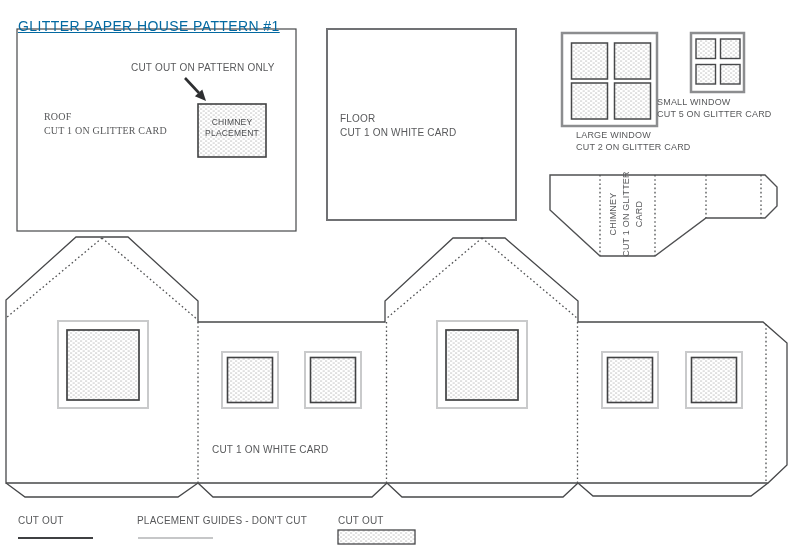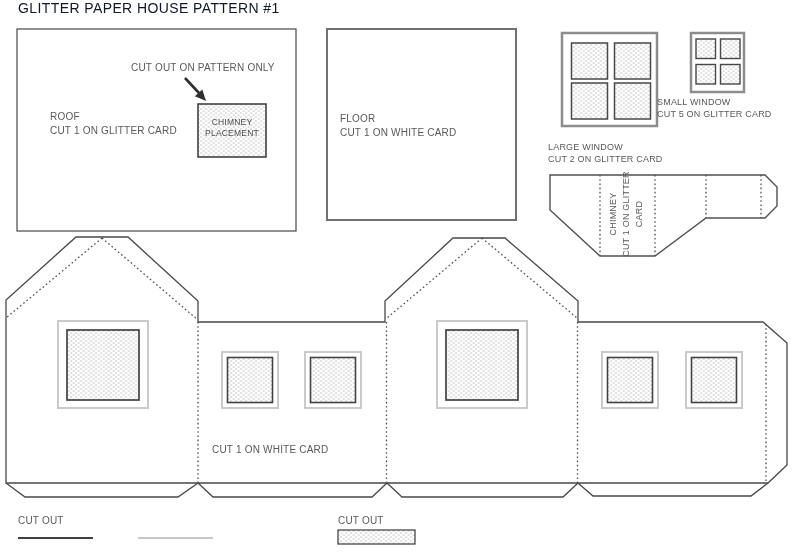--- a/index.html
+++ b/index.html
@@ -8,22 +8,22 @@
     font-family:"Liberation Sans",sans-serif;overflow:hidden;
   }
   .sheet svg{position:absolute;left:0;top:0;}
   .lbl{
     position:absolute;color:#58595b;font-size:10px;line-height:14px;
     letter-spacing:.2px;white-space:nowrap;
   }
   .lbl.center{text-align:left;}
   .lbl.small{font-size:9px;line-height:12px;}
   .title{
-    position:absolute;left:18px;top:0;font-size:14px;color:#0f172a;
-    letter-spacing:.4px;white-space:nowrap;
+    position:absolute;left:18px;top:18px;font-size:14px;color:#0369a1;
+    letter-spacing:.4px;white-space:nowrap;text-decoration:underline;
   }
   .chimney-placement-lbl{
     position:absolute;left:198px;top:117px;width:68px;text-align:center;
     font-size:8.5px;line-height:11px;color:#4c4d4f;letter-spacing:.2px;
   }
   .chimney-rot-lbl{
     position:absolute;left:582px;top:194px;width:90px;height:40px;
     transform:rotate(-90deg);text-align:center;font-size:9px;line-height:13px;
     color:#58595b;letter-spacing:.2px;
   }
@@ -136,51 +136,52 @@
     </g>
     <g>
       <rect x="338" y="530" width="77" height="14" fill="url(#glitter)" stroke="#47484a" stroke-width="1.3"></rect>
     </g>
   </svg>
 
   <div class="title">GLITTER PAPER HOUSE PATTERN #1</div>
 
   <div class="lbl" style="left:131px;top:61px;text-align:right;">CUT OUT ON PATTERN ONLY</div>
 
-  <div class="lbl" style="left:50px;top:110px;">
+  <div class="lbl" style="left:44px;top:110px;font-family:Liberation Serif, serif;">
     <div>ROOF</div>
     <div>CUT 1 ON GLITTER CARD</div>
   </div>
 
   <div class="chimney-placement-lbl">
     <div>CHIMNEY</div>
     <div>PLACEMENT</div>
   </div>
 
   <div class="lbl center" style="left:327px;top:112px;width:189px;padding-left:13px;">
     <div>FLOOR</div>
     <div>CUT 1 ON WHITE CARD</div>
   </div>
 
-  <div class="lbl center small" style="left:548px;top:129px;width:120px;margin-top:12px;">
+  <div class="lbl center small" style="left:576px;top:129px;width:120px;">
     <div>LARGE WINDOW</div>
     <div>CUT 2 ON GLITTER CARD</div>
   </div>
 
   <div class="lbl center small" style="left:657px;top:96px;width:120px;">
     <div>SMALL WINDOW</div>
     <div>CUT 5 ON GLITTER CARD</div>
   </div>
 
   <div class="chimney-rot-lbl">
     <div>CHIMNEY</div>
     <div>CUT 1 ON GLITTER</div>
     <div>CARD</div>
   </div>
 
   <div class="lbl center" style="left:212px;top:443px;width:160px;">
     <div>CUT 1 ON WHITE CARD</div>
   </div>
 
   <div class="lbl" style="left:18px;top:514px;">CUT OUT</div>
+  <div class="lbl" style="left:137px;top:514px;">PLACEMENT GUIDES - DON'T CUT</div>
   <div class="lbl" style="left:338px;top:514px;">CUT OUT</div>
 
 </div>
 
 </body></html>

